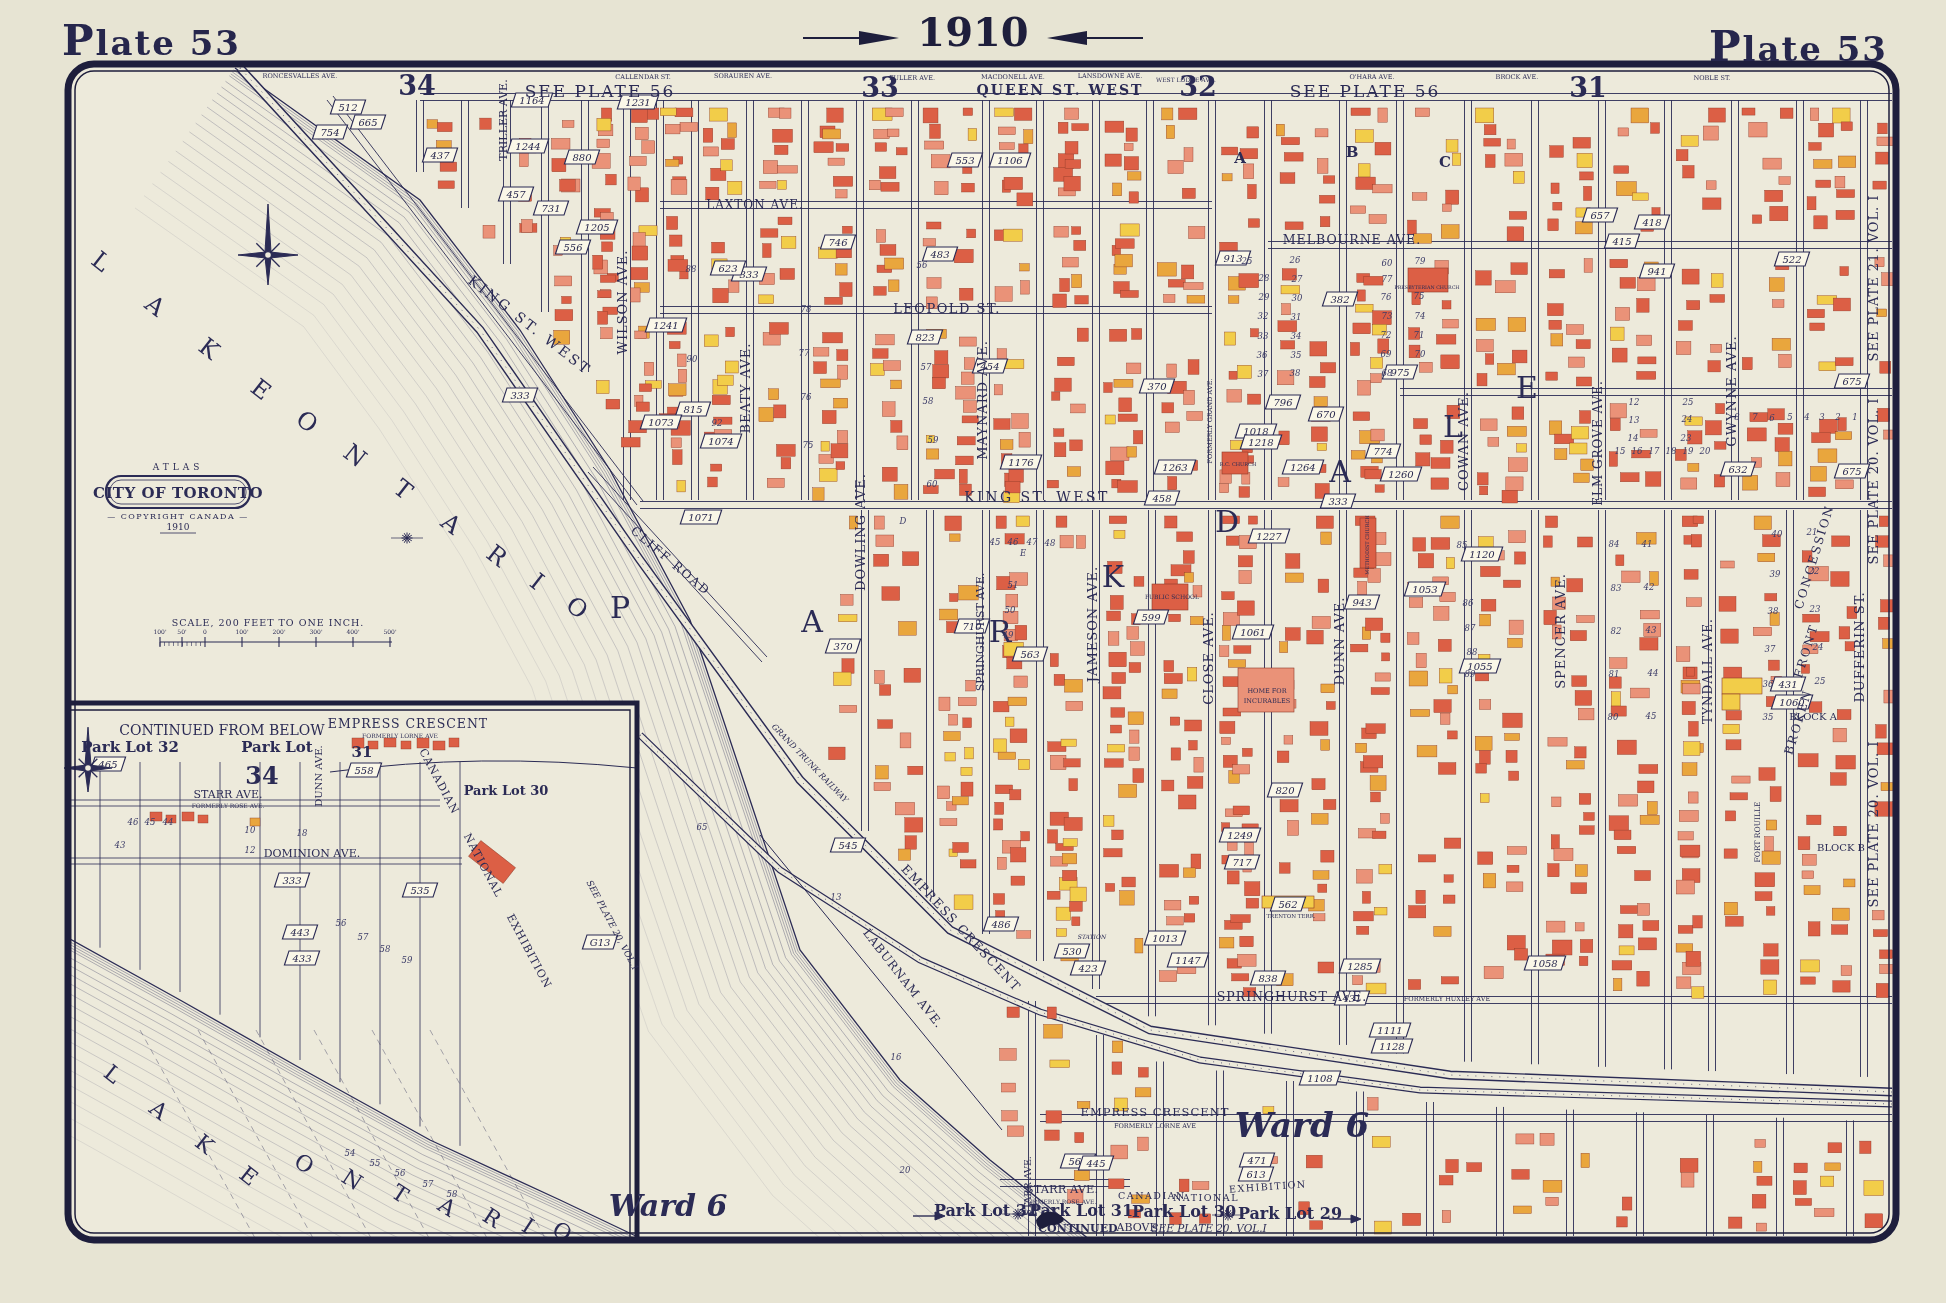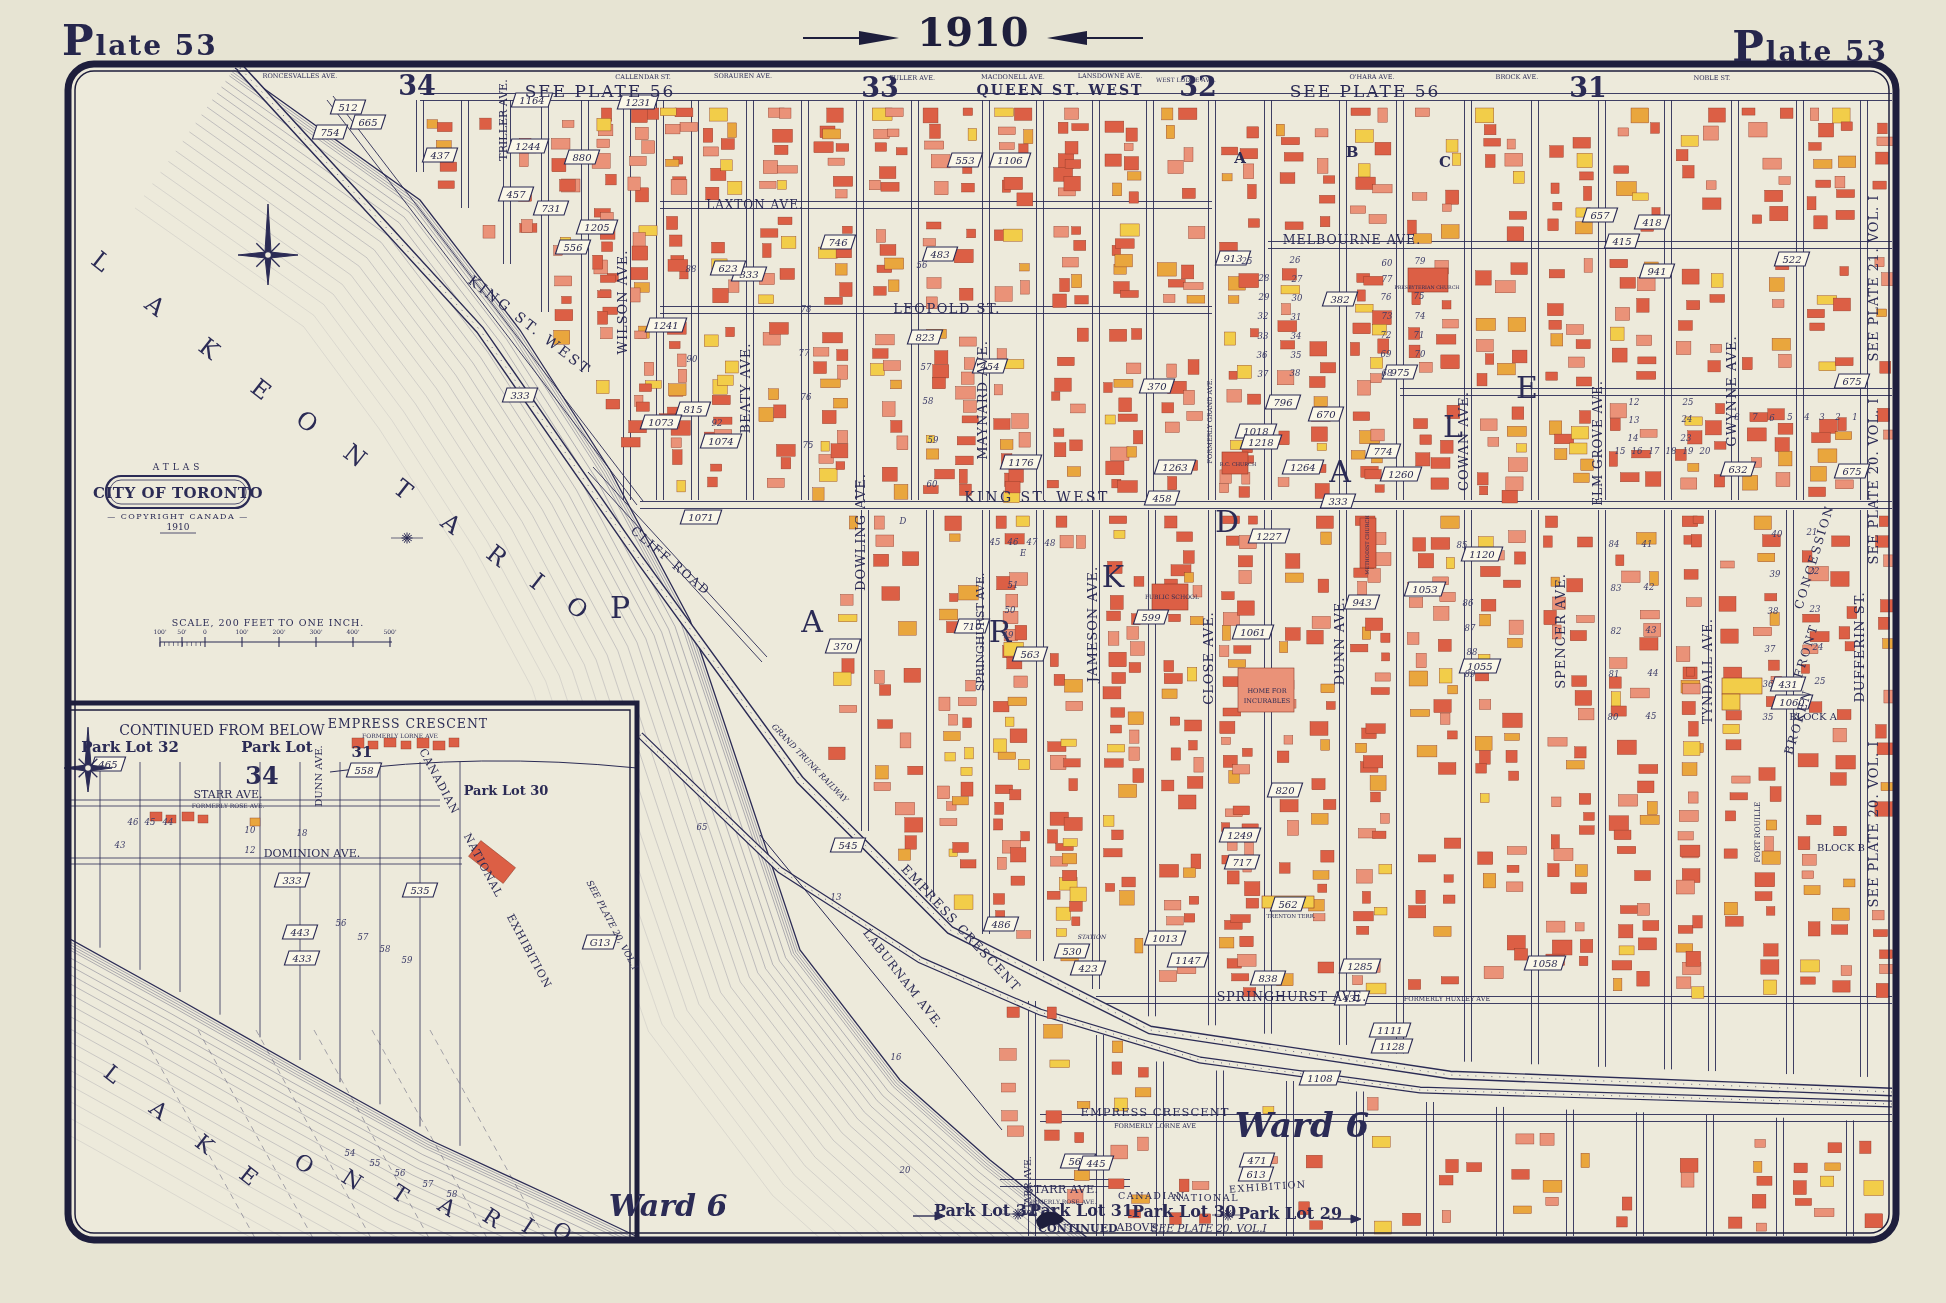--- a/index.html
+++ b/index.html
@@ -1,20 +1,20 @@
 <!DOCTYPE html>
 <html><head>
 <meta charset="utf-8">
 <style>
   html,body{margin:0;padding:0;background:#e7e4d3;}
   #stage{position:relative;width:1946px;height:1303px;background:#e9e6d6;overflow:hidden;
          font-family:"DejaVu Serif", serif;}
   svg{position:absolute;left:0;top:0;}
   .hdr{position:absolute;color:#26264c;z-index:5;white-space:nowrap;}
-  .plate{font-size:28px;font-weight:bold;letter-spacing:2px;font-family:"DejaVu Serif",serif;}
+  .plate{font-size:34px;font-weight:bold;letter-spacing:2px;font-family:"DejaVu Serif",serif;}
   .plate::first-letter{font-size:42px;}
   .plate-l{left:62px;top:16px;}
   .plate-r{right:58px;top:22px;}
   .year-wrap{left:0;right:0;top:8px;text-align:center;}
   .year{display:inline-block;position:relative;font-size:40px;font-weight:bold;color:#1e1e3c;
         font-family:"DejaVu Serif",serif;padding:0 118px;}
   .dart{position:absolute;top:26px;width:100px;height:8px;}
   .dart .line{position:absolute;top:3px;width:58px;height:2px;background:#1e1e3c;}
   .dart .tri{position:absolute;top:-3px;width:0;height:0;border-top:7px solid transparent;
              border-bottom:7px solid transparent;}

